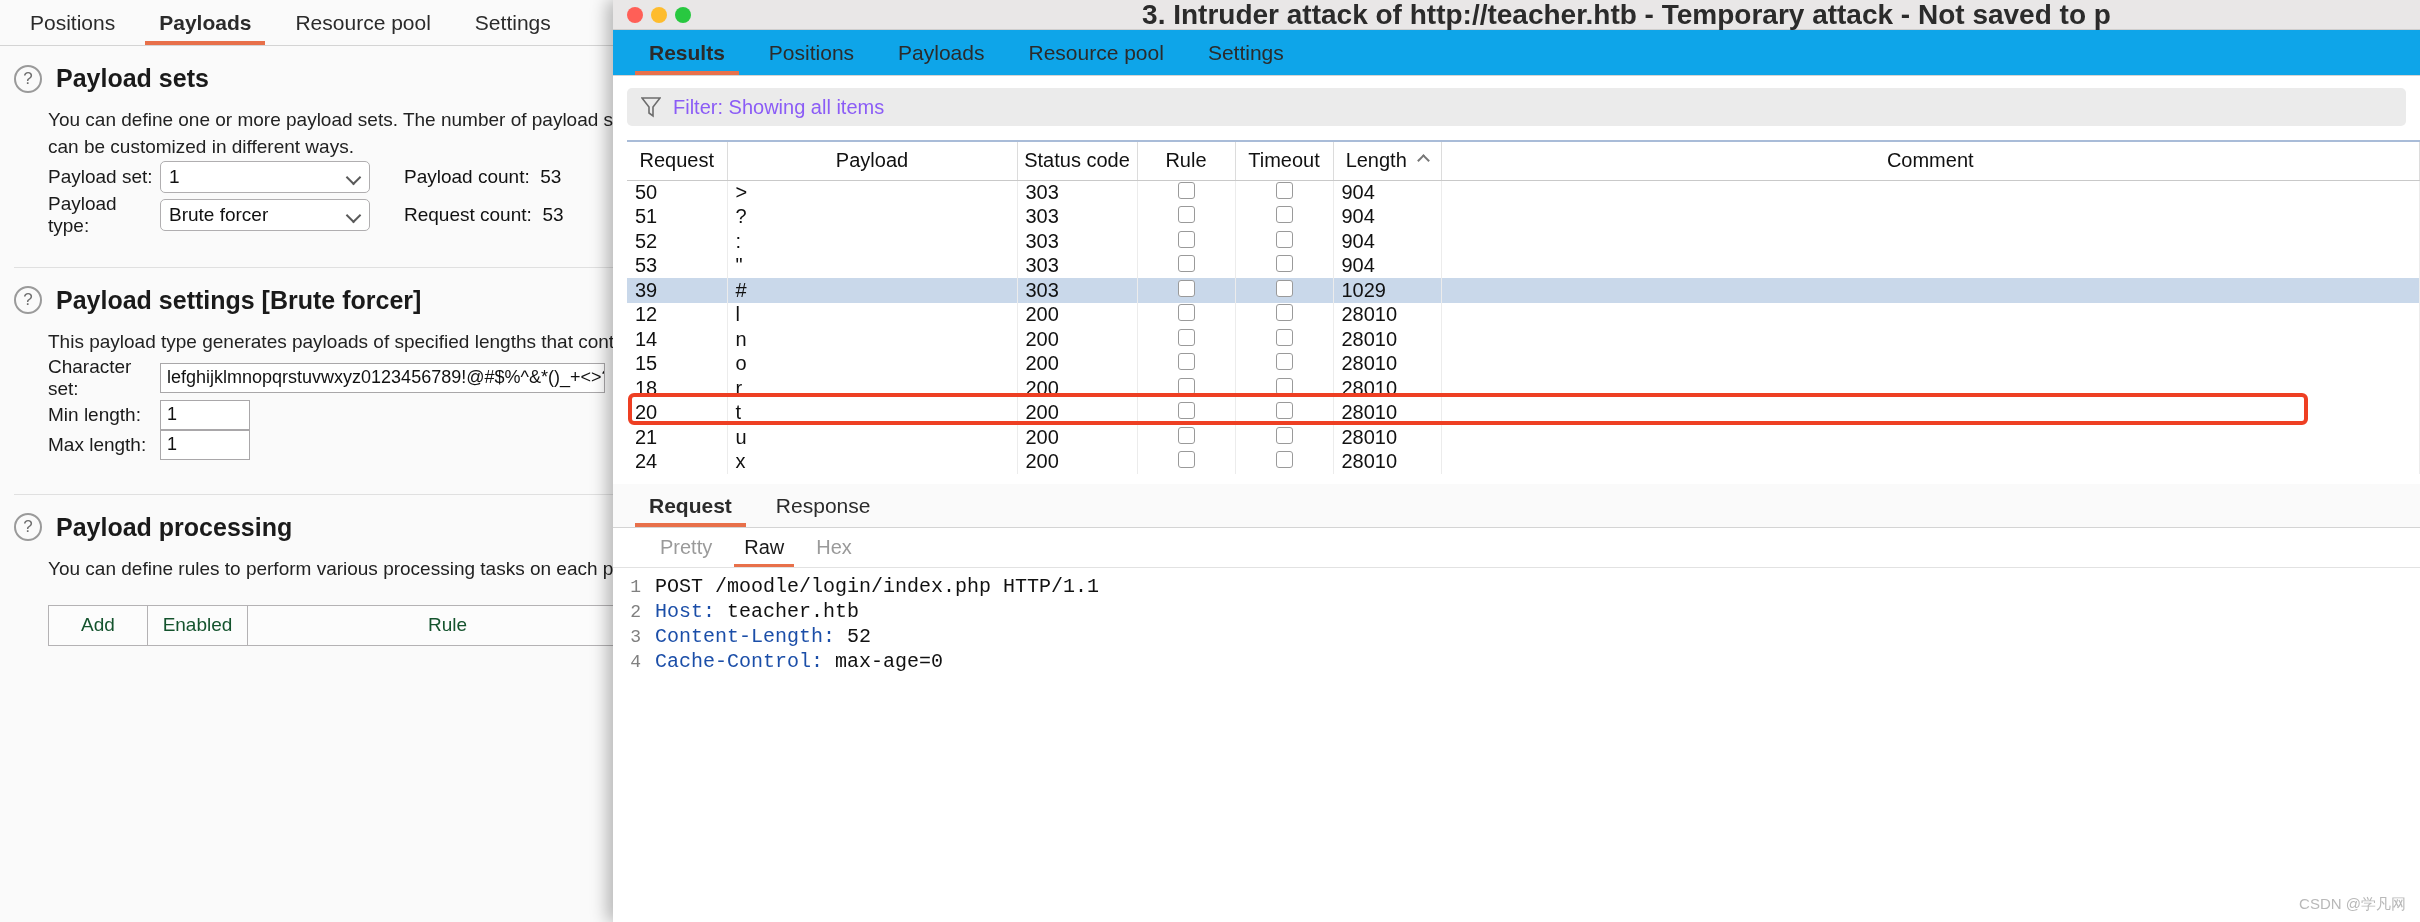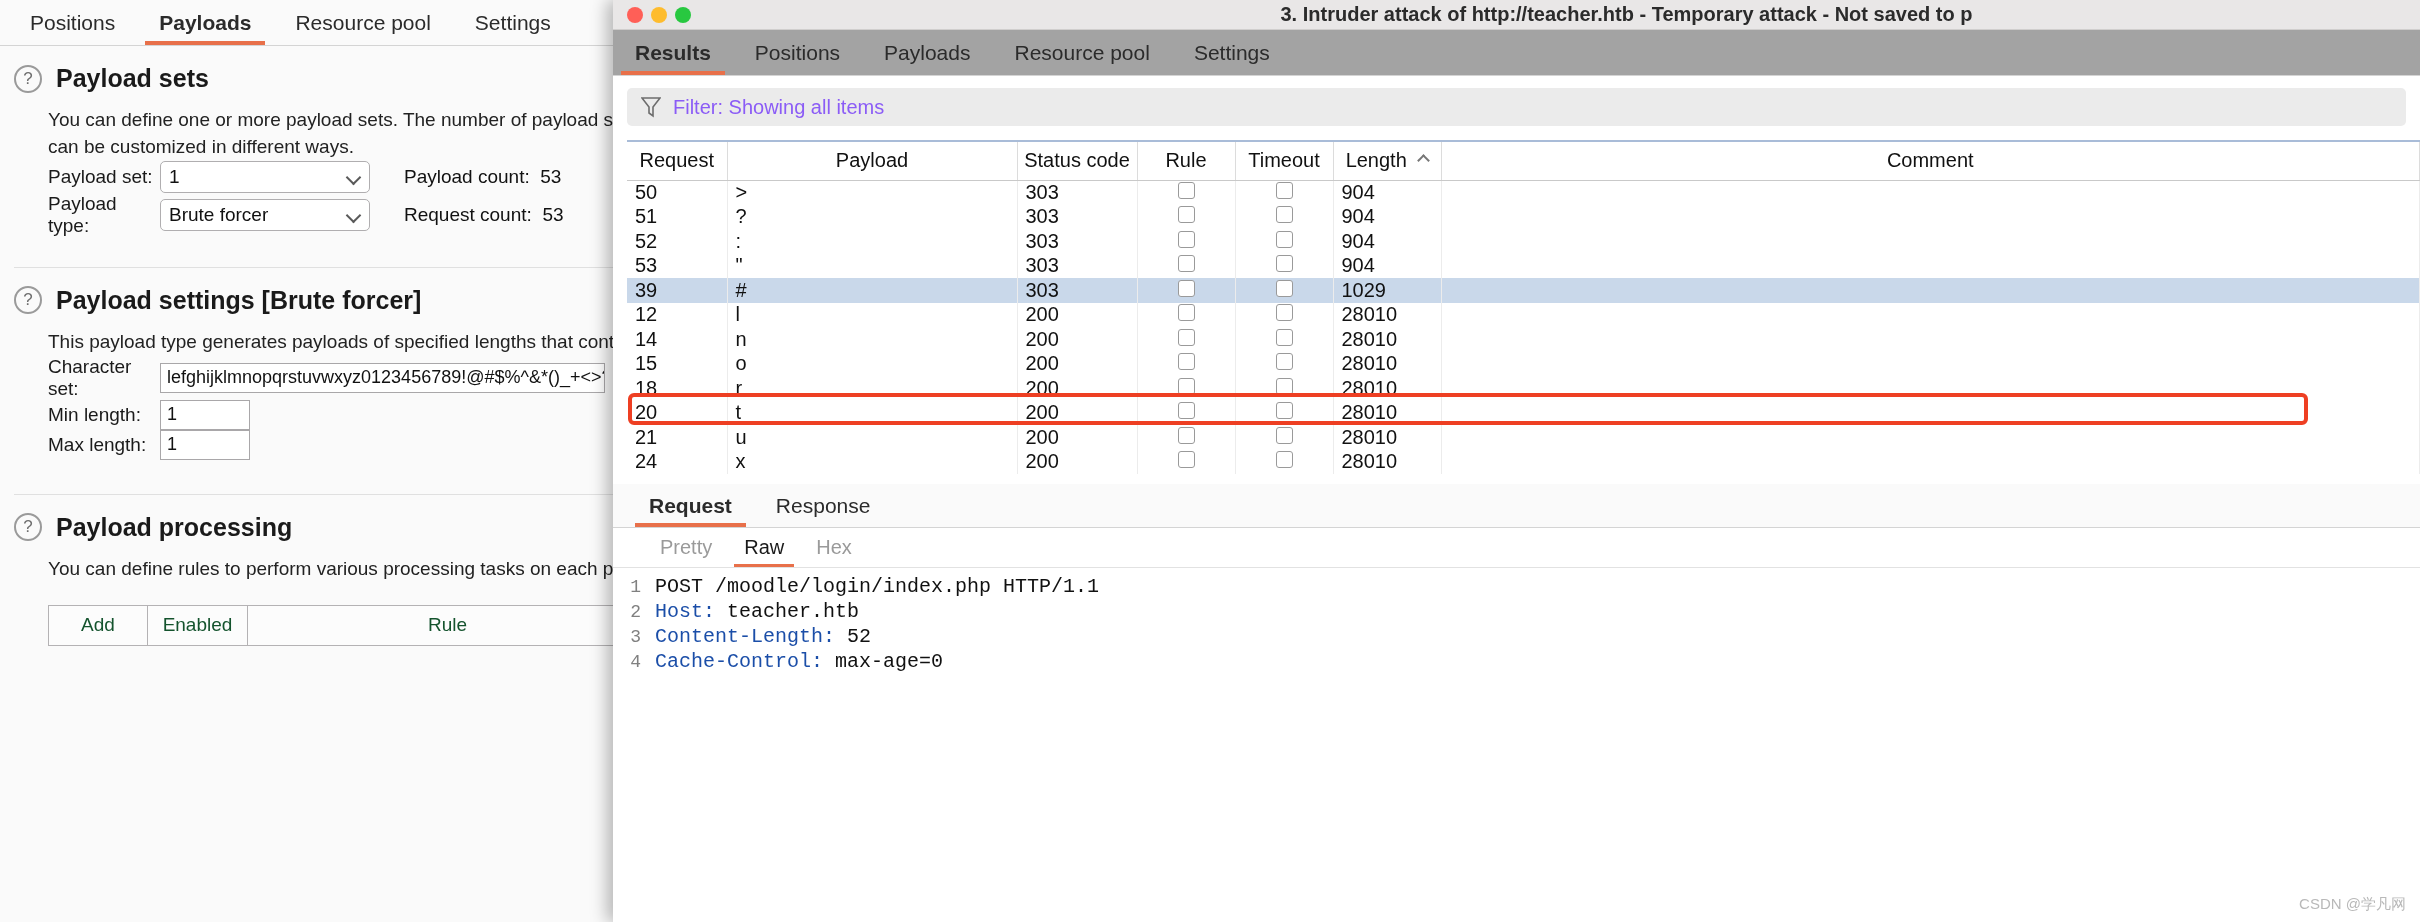--- a/index.html
+++ b/index.html
@@ -47,25 +47,25 @@
 
   
   #front-window { position:absolute; left:613px; top:0; width:1807px; height:922px;
                   background:#ffffff; box-shadow:-6px 0 16px rgba(0,0,0,.28); }
 
   .titlebar { height:30px; background:#e9e7e7; display:flex; align-items:center;
               border-bottom:1px solid #d0cecd; position:relative; }
   .lights { display:flex; gap:8px; padding-left:14px; }
   .light { width:16px; height:16px; border-radius:50%; }
   .l-red{background:#ff5f57;} .l-yel{background:#febc2e;} .l-grn{background:#28c840;}
-  .wtitle { position:absolute; left:0; right:0; text-align:center; font-size:20px; font-weight:bold; color:#2b2b2b;
+  .wtitle { position:absolute; left:0; right:0; text-align:center; font-size:28px; font-weight:bold; color:#2b2b2b;
             padding-left:220px; white-space:nowrap; overflow:hidden; }
 
-  .ftabs { display:flex; align-items:flex-end; height:46px; background:#a3a3a3;
-           border-bottom:1px solid #d4d4d4; }
+  .ftabs { display:flex; align-items:flex-end; height:46px; background:#0ea5e9;
+           border-bottom:1px solid #d4d4d4; padding-left:14px; }
   .ftab { padding:0 22px; height:45px; line-height:45px; font-size:21px; color:#2b2b2b; position:relative; }
   .ftab.active { font-weight:bold; }
   .ftab.active:after { content:""; position:absolute; left:8px; right:8px; bottom:0; height:4px; background:#e8704a; }
 
   .filterbar { margin:12px 14px 0 14px; height:38px; background:#ebebeb; border-radius:5px;
                display:flex; align-items:center; padding:0 14px; gap:12px; }
   .filter-text { font-size:20px; color:#8b5cf6; }
 
   .tablewrap { margin:14px 0 0 14px; border-top:2px solid #a9bcd8; }
   .rtable { width:100%; border-collapse:collapse; table-layout:fixed; }

